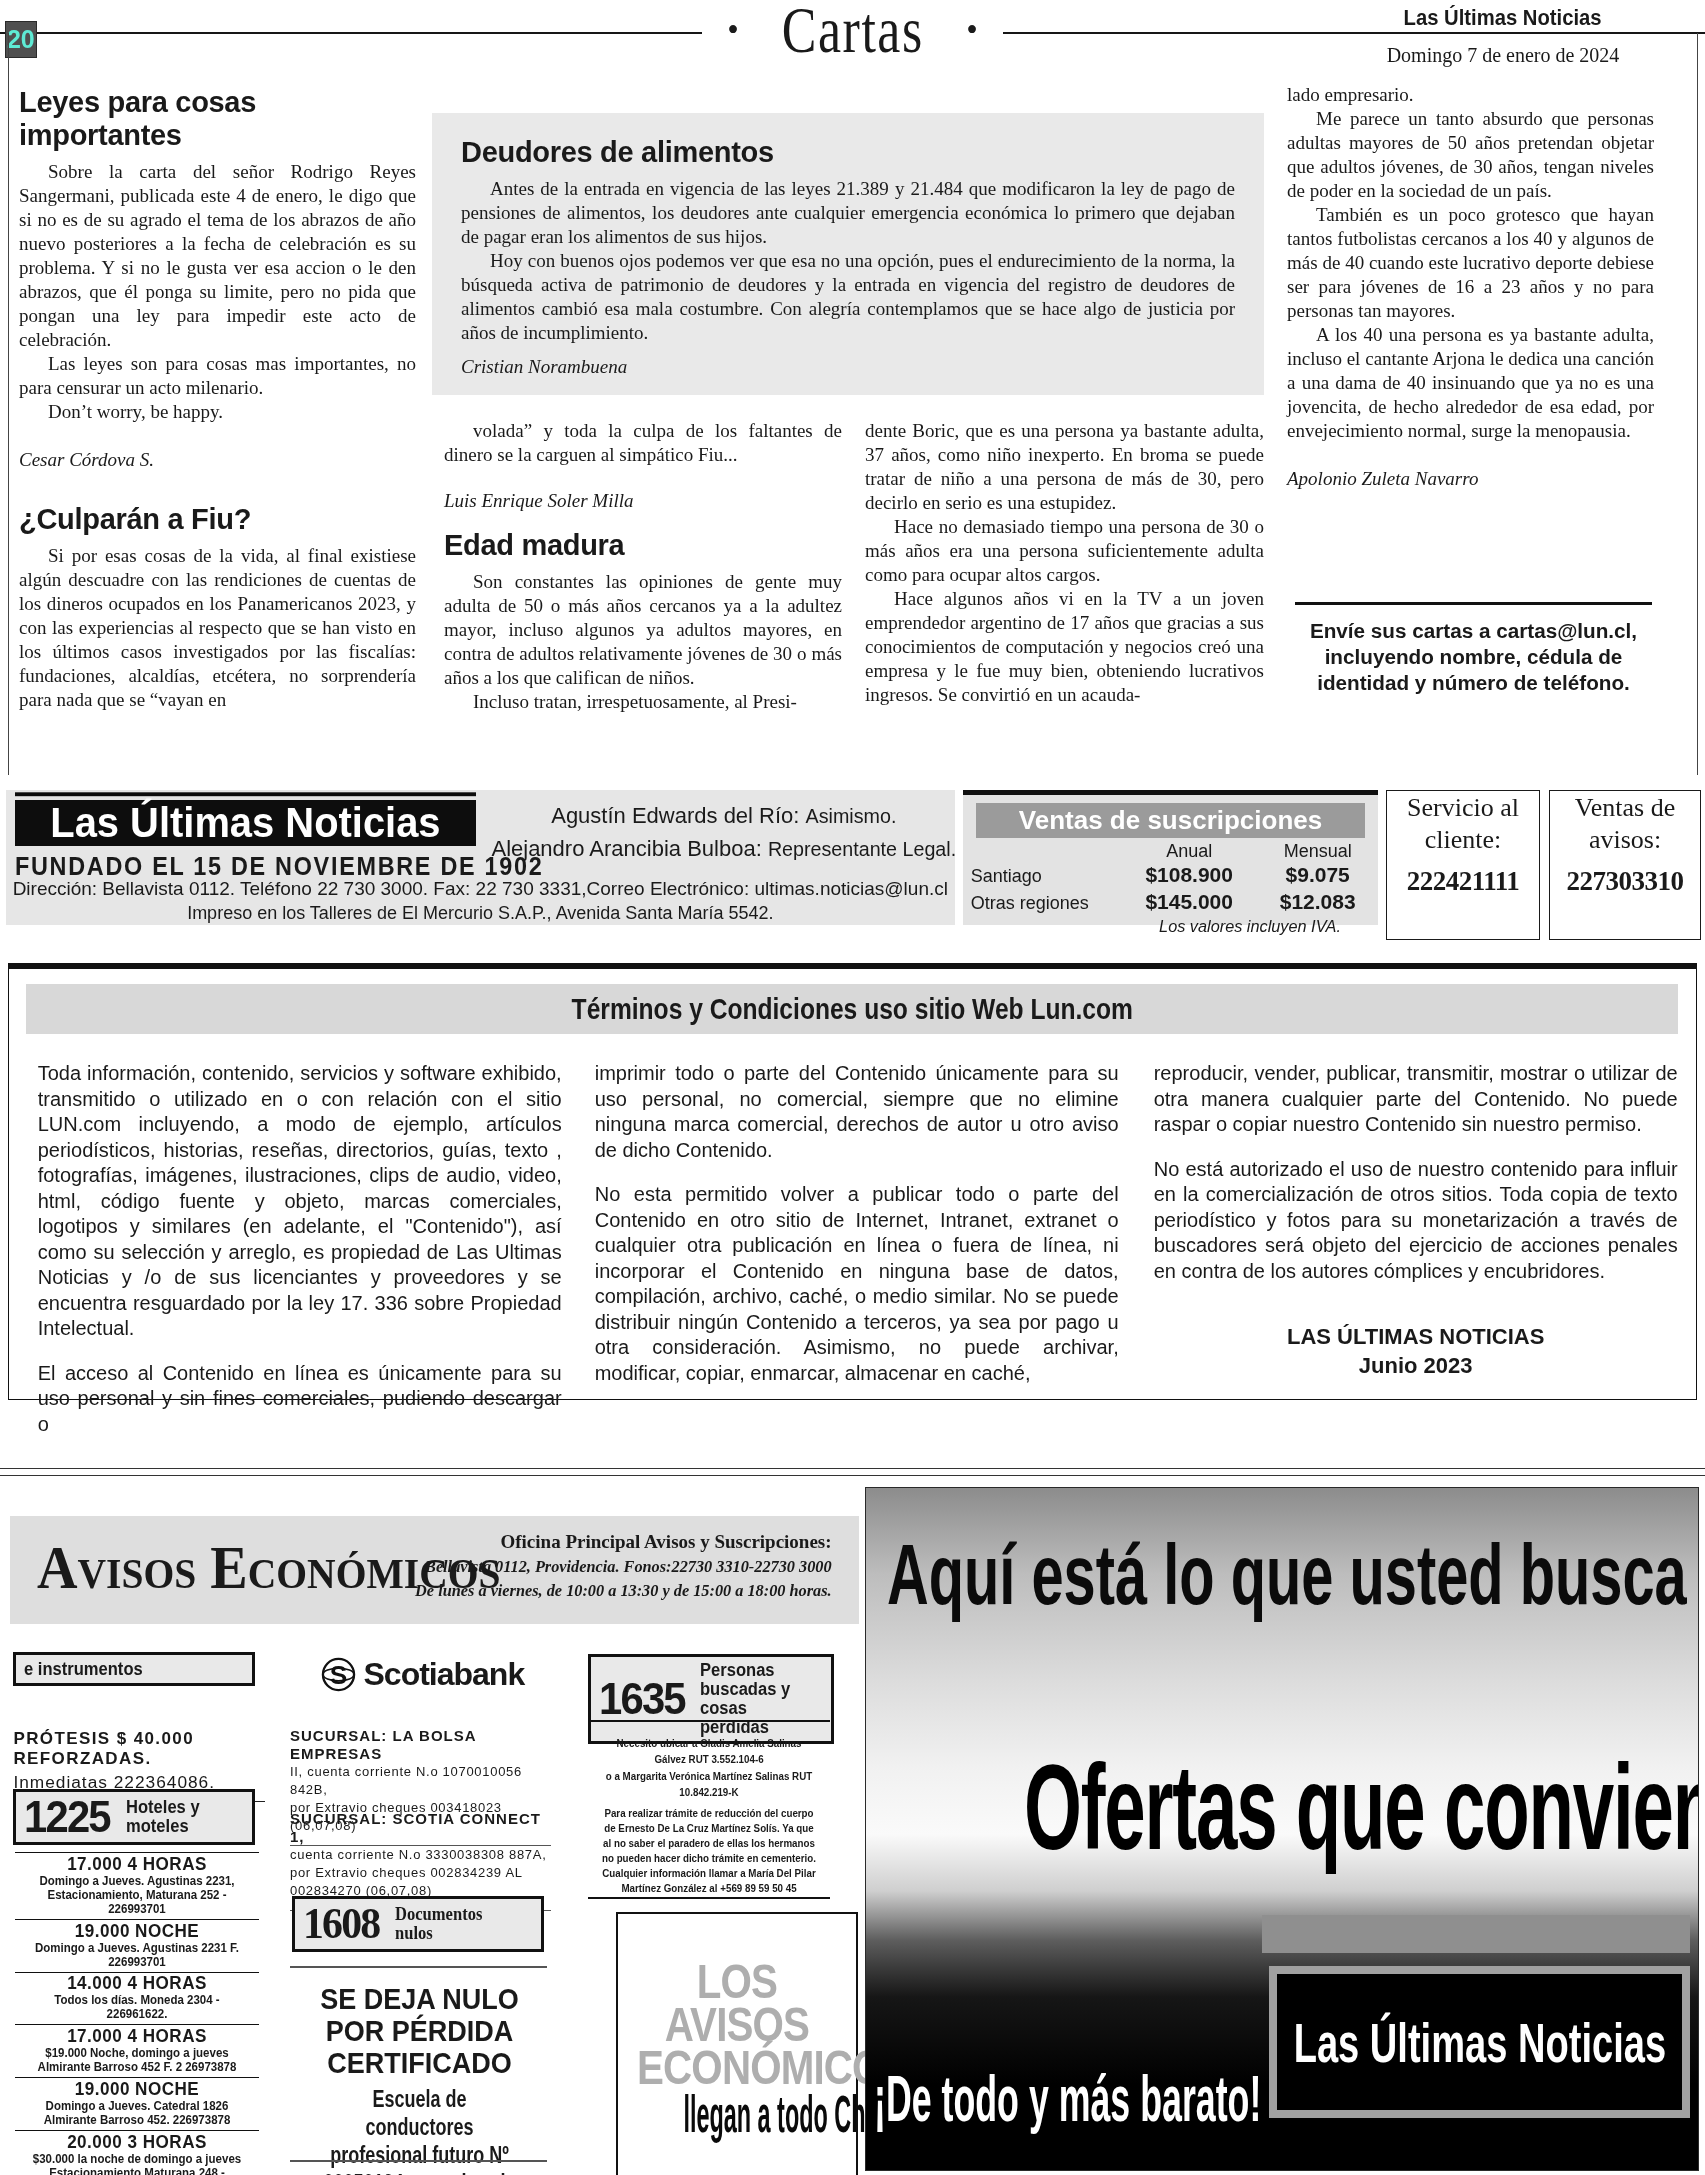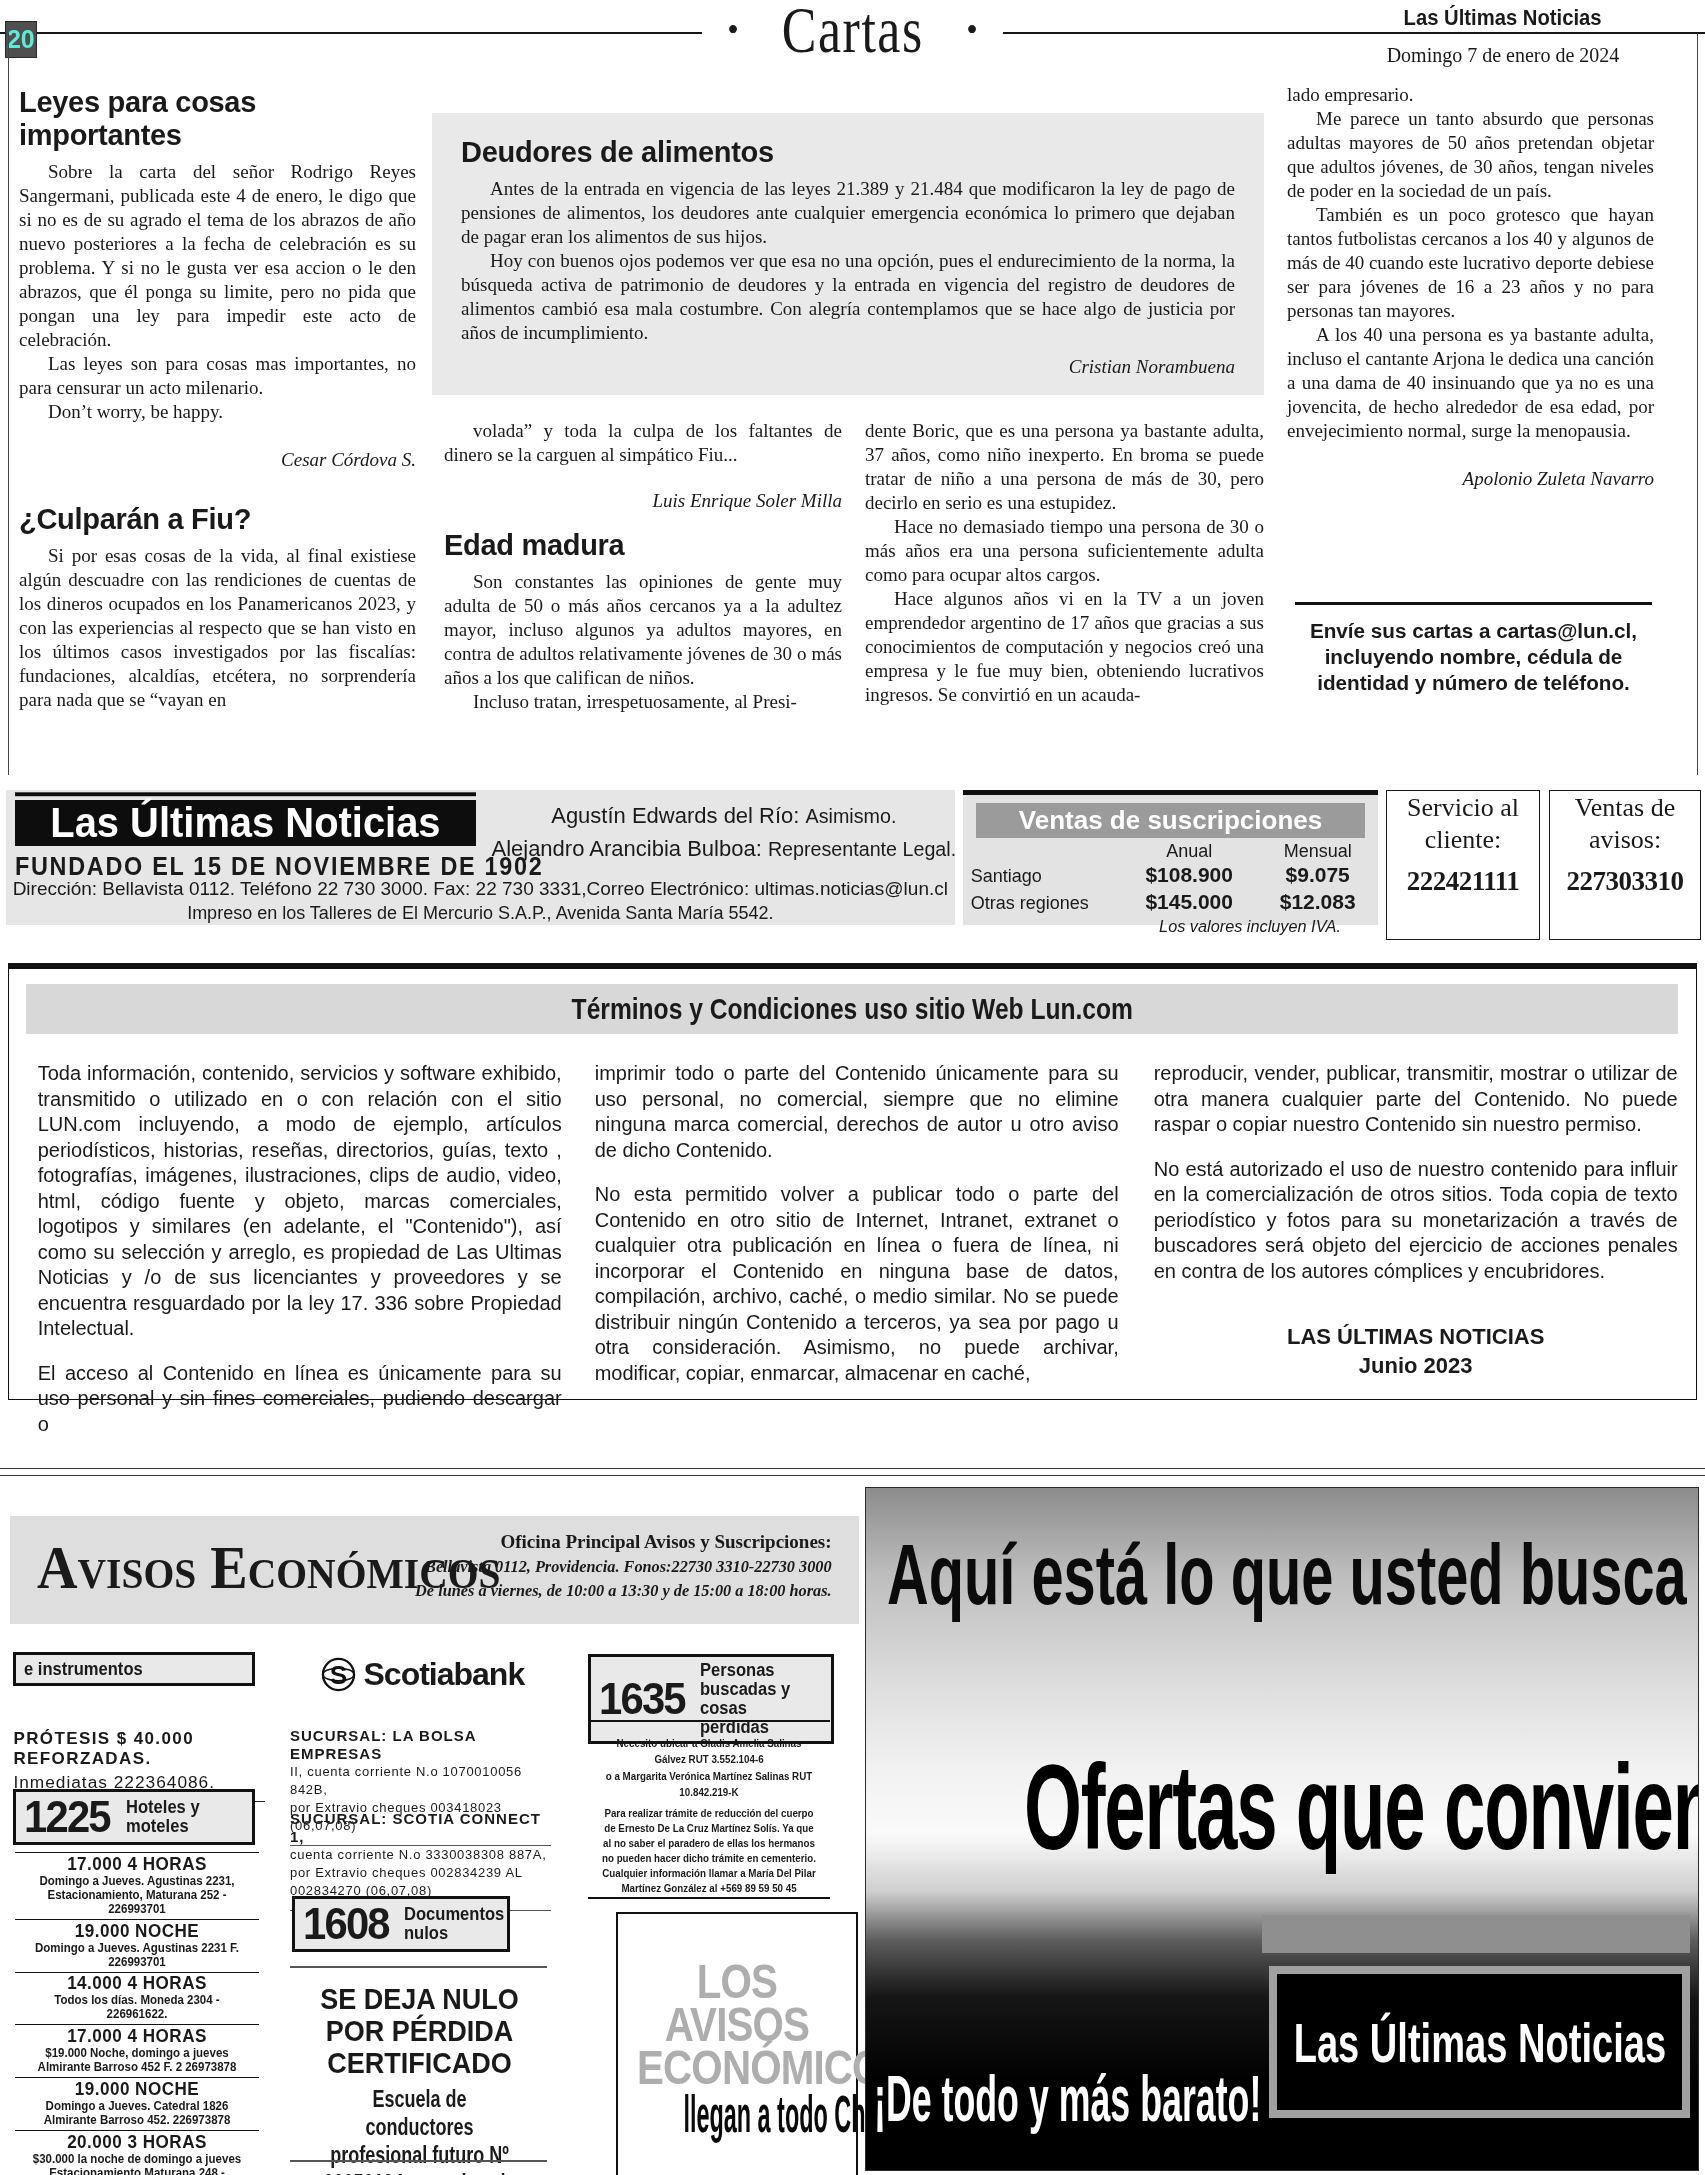--- a/index.html
+++ b/index.html
@@ -23,21 +23,21 @@
   #mast-right { right:58px; top:4.8px; width:288px; text-align:center; }
   #mast-right .paper { display:inline-block; font:bold 22px "Liberation Sans", sans-serif; transform:scaleX(.92); white-space:nowrap; }
   #mast-right .date { margin-top:13.4px; font-size:20px; font-family:"Liberation Serif", serif; }
   .vline { top:33px; width:1px; height:742px; background:#444; }
   #vl-left { left:7.7px; } #vl-right { left:1697px; }
 
   
   .headline { font:bold 29px/33px "Liberation Sans", sans-serif; letter-spacing:-0.3px; margin-bottom:7.7px; }
   .bp { font-size:19px; line-height:24px; text-align:justify; text-indent:29px; }
   .bp.noind { text-indent:0; }
-  .sig { margin-top:25px; text-align:right; font-style:italic; font-size:19px; }
+  .sig { margin-top:25px; text-align:left; font-style:italic; font-size:19px; }
   #letter1 { left:19px; top:86px; width:397px; }
   #letter2 { left:19px; top:503px; width:397px; }
   #graybox { left:432px; top:113px; width:832px; height:282px; background:#e9e9e9; padding:23px 29px 0 29px; }
   #graybox .sig { margin-top:11.5px; }
   #col2cont { left:444px; top:419px; width:398px; }
   #col2cont .headline { margin-top:17.3px; }
   #col2cont .sig { margin-top:23px; margin-bottom:0; }
   #col3cont { left:865px; top:419px; width:399px; }
   #col4 { left:1287px; top:83px; width:367px; }
   #envie { left:1295px; top:602px; width:357px; border-top:3.8px solid #111; padding-top:13.4px;
@@ -97,21 +97,21 @@
 
   .catbox { position:absolute; border:3.8px solid #111; background:#e9e9e9; padding:3.8px 7.7px;
     font-family:"Liberation Sans", sans-serif; }
   .catrow { display:flex; gap:11.5px; align-items:center; }
   .catcode { font-weight:bold; font-size:44px; line-height:42px; letter-spacing:-1.9px; transform:scaleX(.95); transform-origin:left; }
   .catlbl { font-weight:bold; font-size:18px; line-height:19px; transform:scaleX(.92); transform-origin:left; }
   .catlbl2 { font-weight:bold; font-size:18px; line-height:20px; transform:scaleX(.92); transform-origin:left; }
   #cat1215 { left:13.4px; top:1652px; width:242px; }
   #cat1225 { left:13.4px; top:1789px; width:242px; }
   #cat1225 .catlbl { width:106px; }
-  #cat1608 { left:292px; top:1896px; width:218px; }
+  #cat1608 { left:292px; top:1896px; width:252px;font-family:Liberation Serif, serif; }
   #cat1635 { left:588px; top:1654px; width:246px; }
 
   #protesis { left:13.4px; top:1729px; width:252px; border-bottom:1.9px solid #222; padding-bottom:7.7px;
     font-family:"Liberation Sans", sans-serif; }
   .prot1 { font-weight:bold; font-size:17px; letter-spacing:1.4px; }
   .prot2 { font-size:17.3px; letter-spacing:1px; margin-top:2.9px; }
 
   #hotels { left:15.4px; top:1852px; width:244px; border-bottom:1.9px solid #111; font-family:"Liberation Sans", sans-serif; }
   .hotel { border-top:1.9px solid #111; text-align:center; padding:1.9px 0 2.9px; }
   .htitle { font-weight:bold; font-size:18px; line-height:19px; letter-spacing:0.5px; transform:scaleX(.95); }

